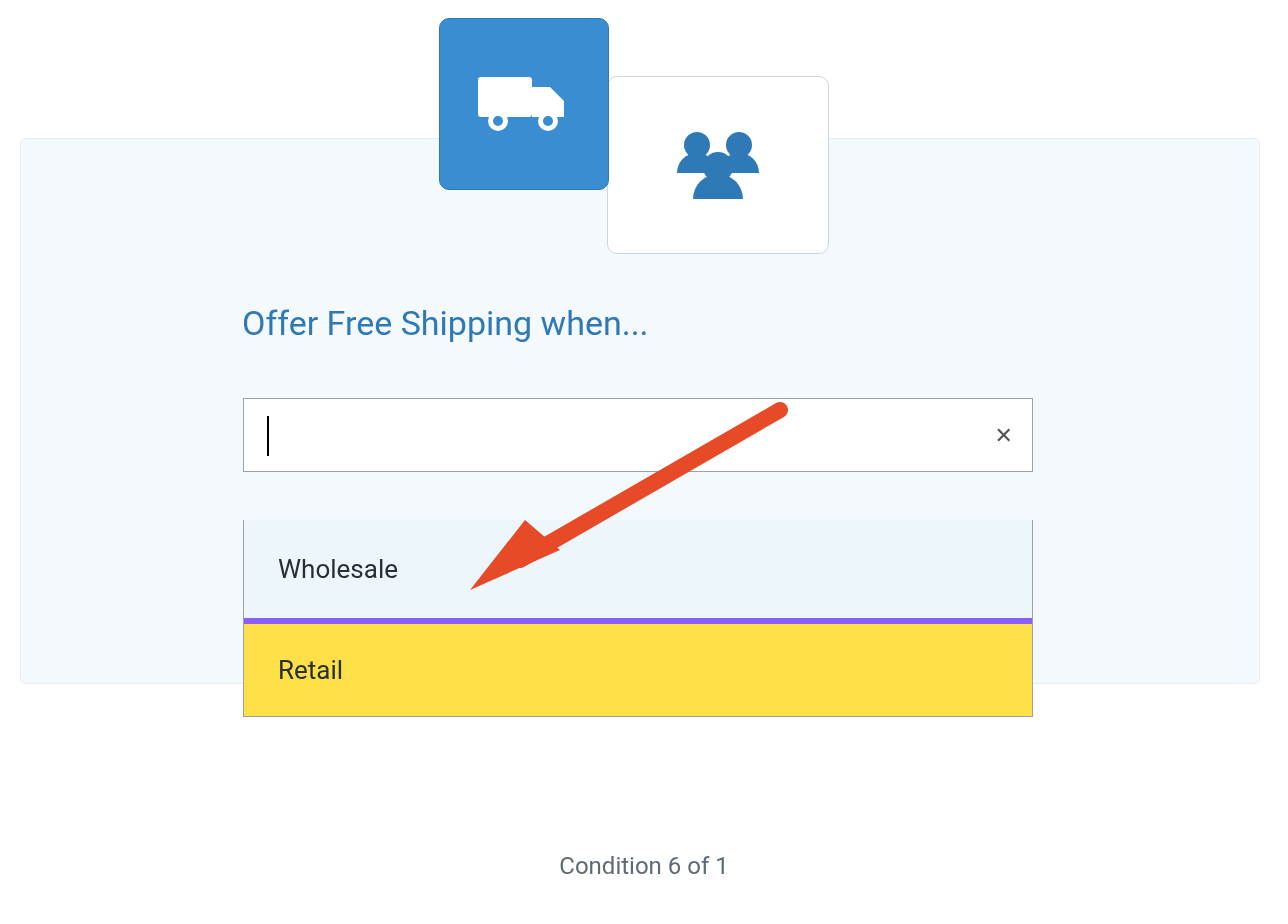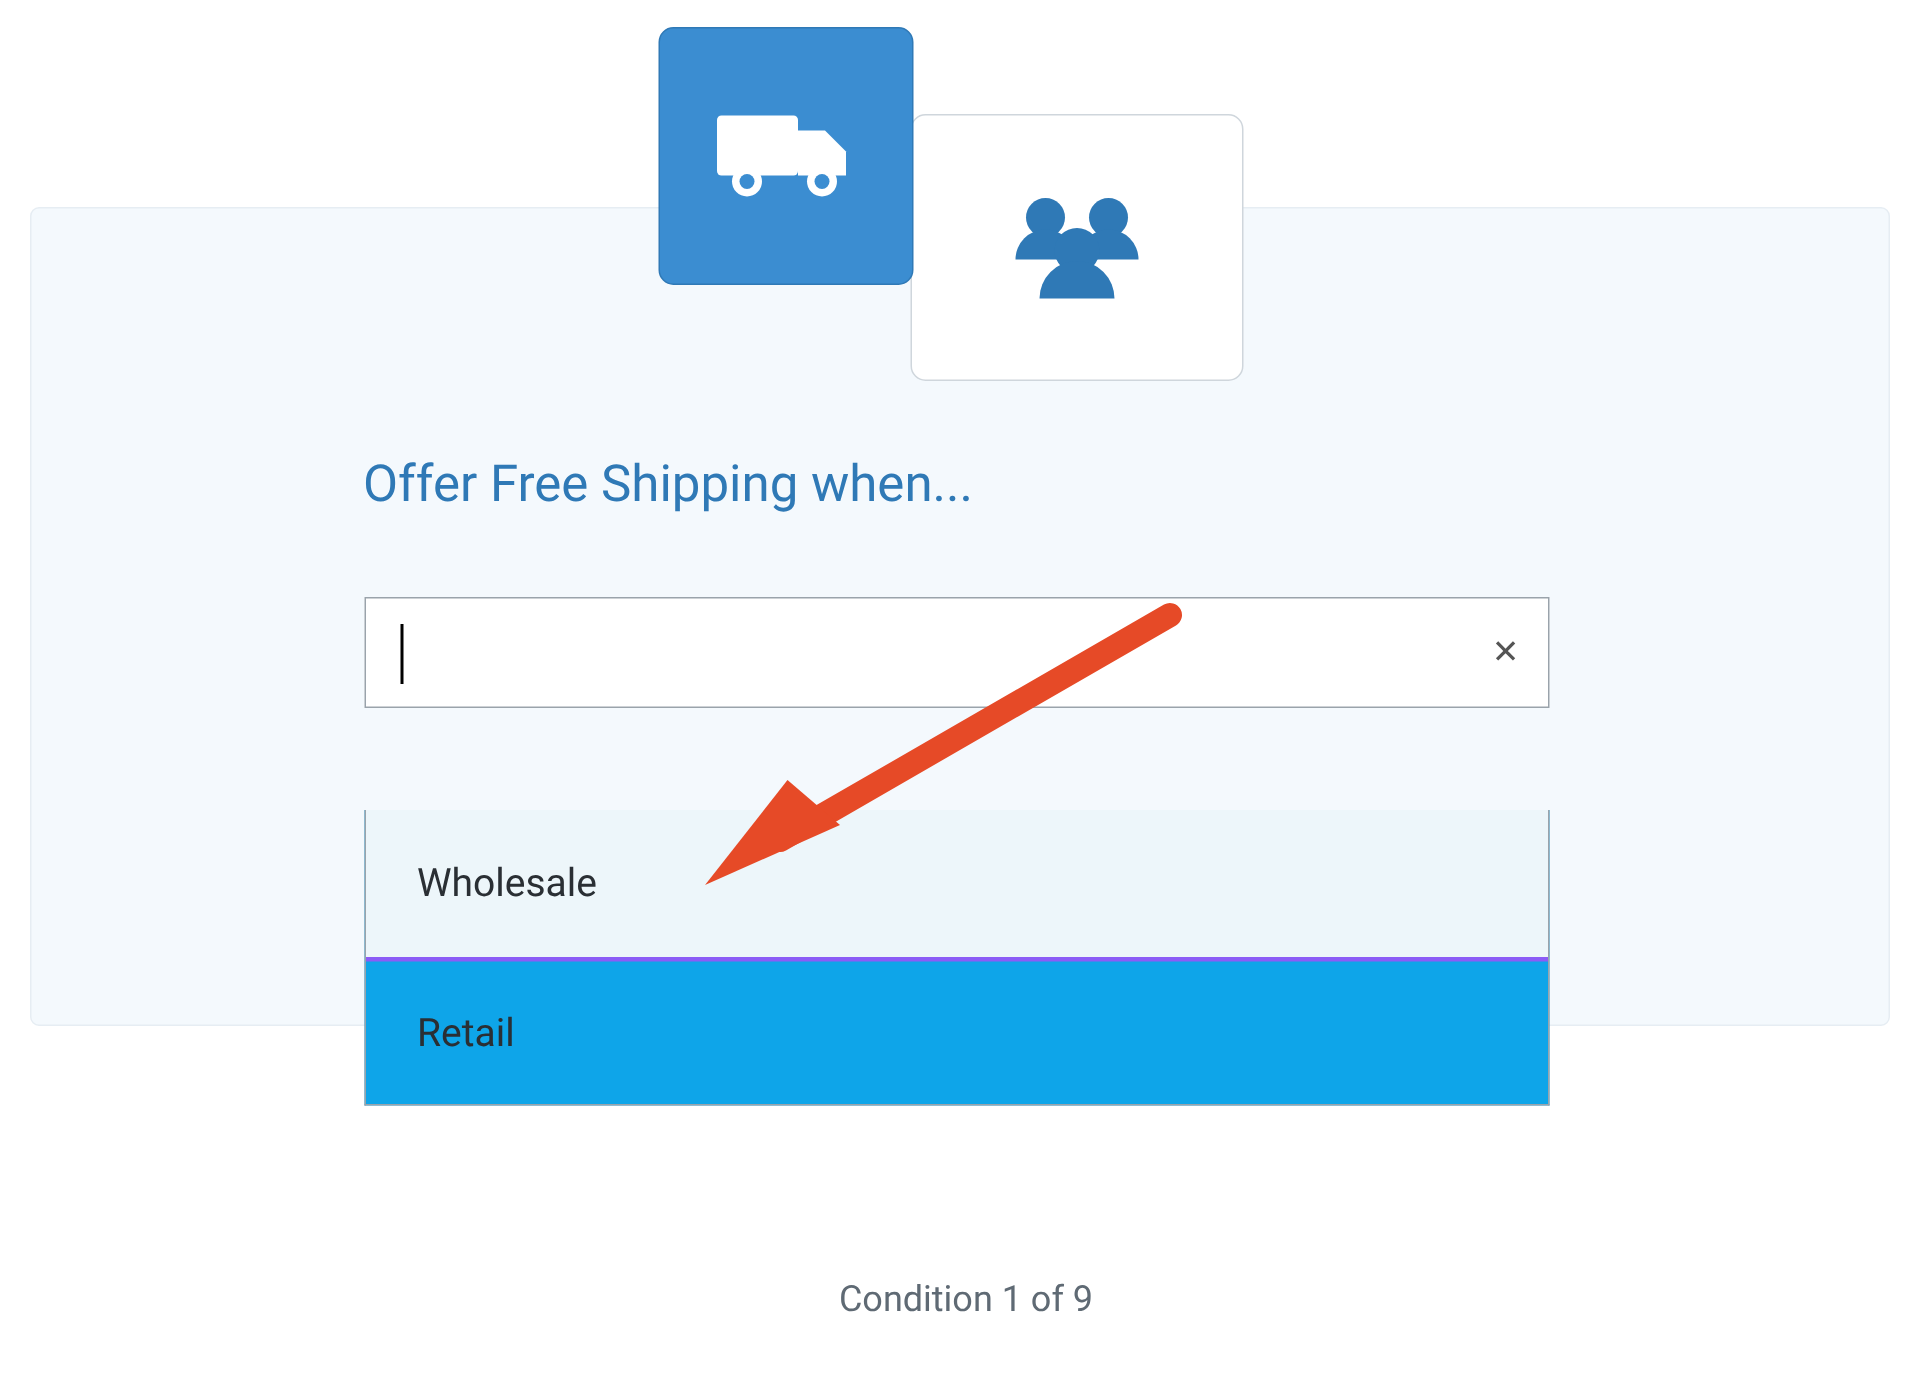--- a/index.html
+++ b/index.html
@@ -101,35 +101,35 @@
       top: 50%;
       transform: translateY(-50%);
       font-size: 22px;
       color: #555;
       cursor: pointer;
       user-select: none;
     }
     .dropdown {
       position: absolute;
       left: 243px;
-      top: 540px;
+      top: 520px;
       width: 790px;
       border: 1px solid #9aa3ab;
       border-top: none;
-      background: #0ea5e9;
+      background: #fde047;
       z-index: 5;
     }
     .option {
       height: 98px;
       display: flex;
       align-items: center;
       padding: 0 34px;
       font-size: 26px;
       color: #2a2f34;
-      border-top: 3px solid #8b5cf6;
+      border-top: 6px solid #8b5cf6;
       cursor: pointer;
     }
     .option:first-child { border-top: none; }
     .option.highlight { background: #edf6fa; }
     .condition-text {
       position: absolute;
       left: 0;
       right: 0;
       top: 852px;
       text-align: center;
@@ -184,18 +184,18 @@
     <div class="cursor"></div>
     <span class="clear-x">✕</span>
   </div>
 </div>
 
 <div class="dropdown">
   <div class="option highlight">Wholesale</div>
   <div class="option">Retail</div>
 </div>
 
-<div class="condition-text">Condition 1 of 9</div>
+<div class="condition-text">Condition 6 of 1</div>
 
 <svg class="arrow" width="380" height="200" viewBox="0 0 380 200">
   <line x1="340" y1="10" x2="80" y2="160" stroke="#e64a27" stroke-width="16" stroke-linecap="round"></line>
   <polygon points="30,190 120,150 85,120" fill="#e64a27"></polygon>
 </svg>
 
 </body></html>

